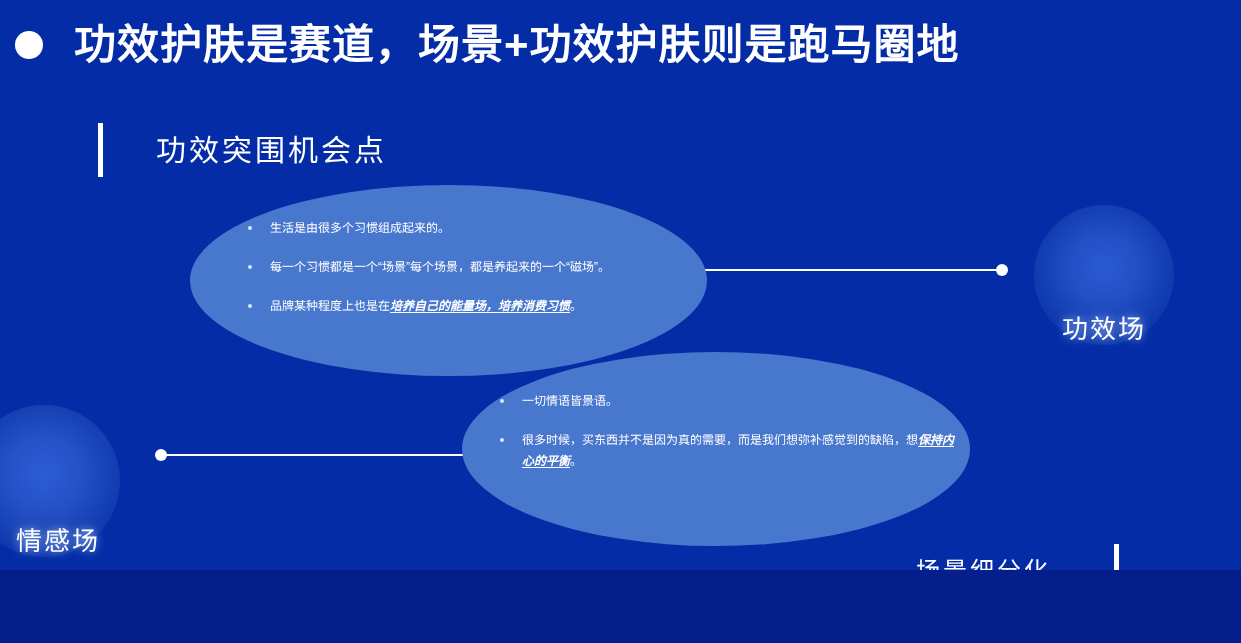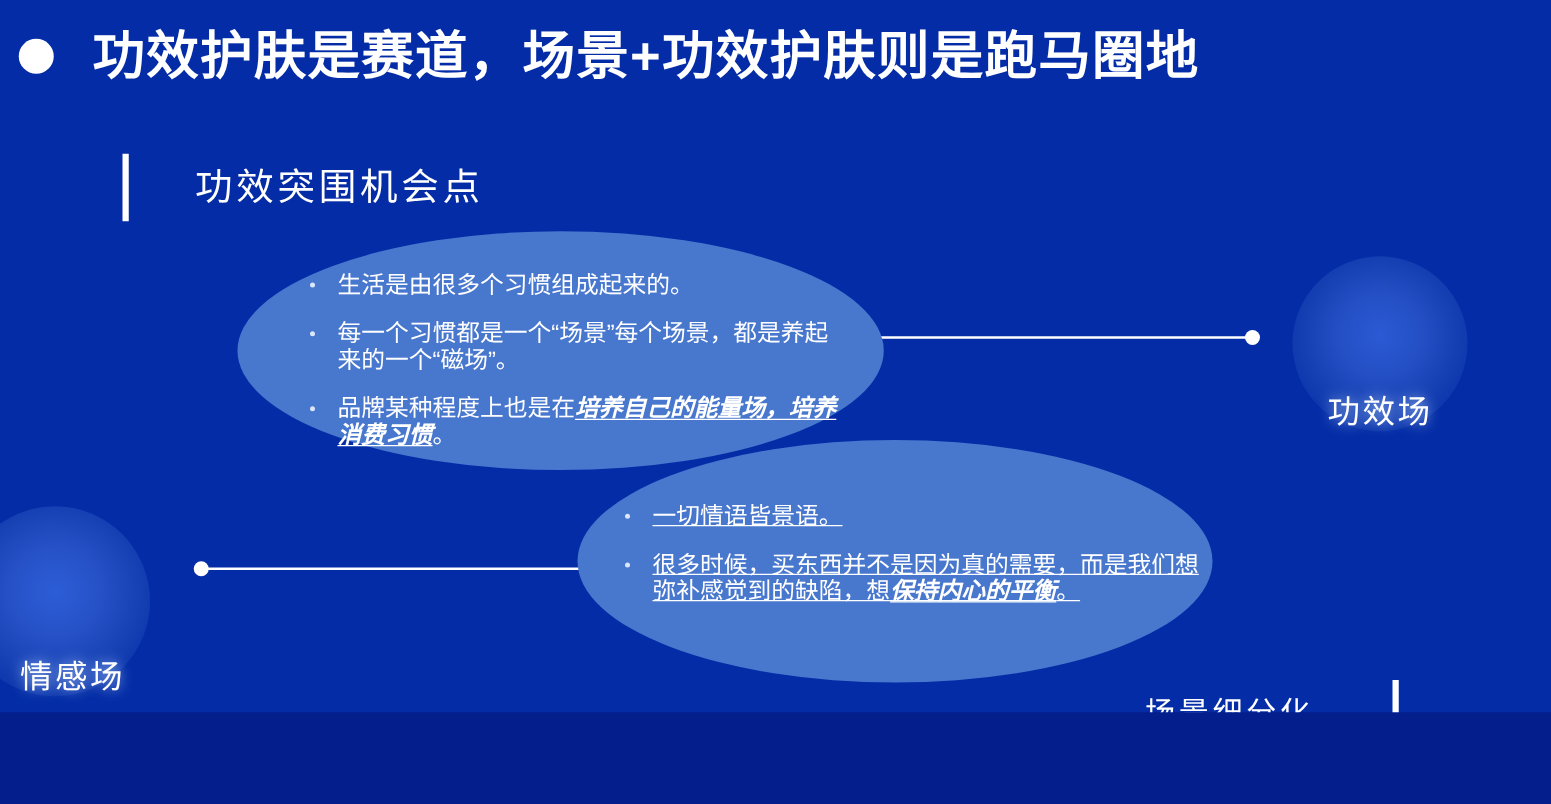--- a/index.html
+++ b/index.html
@@ -152,41 +152,41 @@
     height: 194px;
   }
 
   
   .bullet-list {
     position: absolute;
     list-style: none;
     margin: 0;
     padding: 0;
     color: #ffffff;
-    font-size: 19px;
+    font-size: 12px;
     line-height: 21px;
   }
   .bullet-item {
     position: relative;
     padding-left: 30px;
     margin-bottom: 18px;
   }
   .bullet-item:last-child { margin-bottom: 0; }
   .bullet-item::before {
     content: "";
     position: absolute;
     left: 8px;
     top: 8px;
     width: 4px;
     height: 4px;
     border-radius: 50%;
     background: #dbe6fa;
   }
   #list-habit   { left: 240px; top: 218px; width: 430px; }
-  #list-emotion { left: 492px; top: 403px; width: 470px; text-decoration: underline; }
+  #list-emotion { left: 492px; top: 391px; width: 470px; }
 
   .em-underline {
     text-underline-offset: 2px;
   }
   .em-italic {
     font-style: italic;
     font-weight: bold;
     text-decoration: underline;
     text-underline-offset: 2px;
   }

